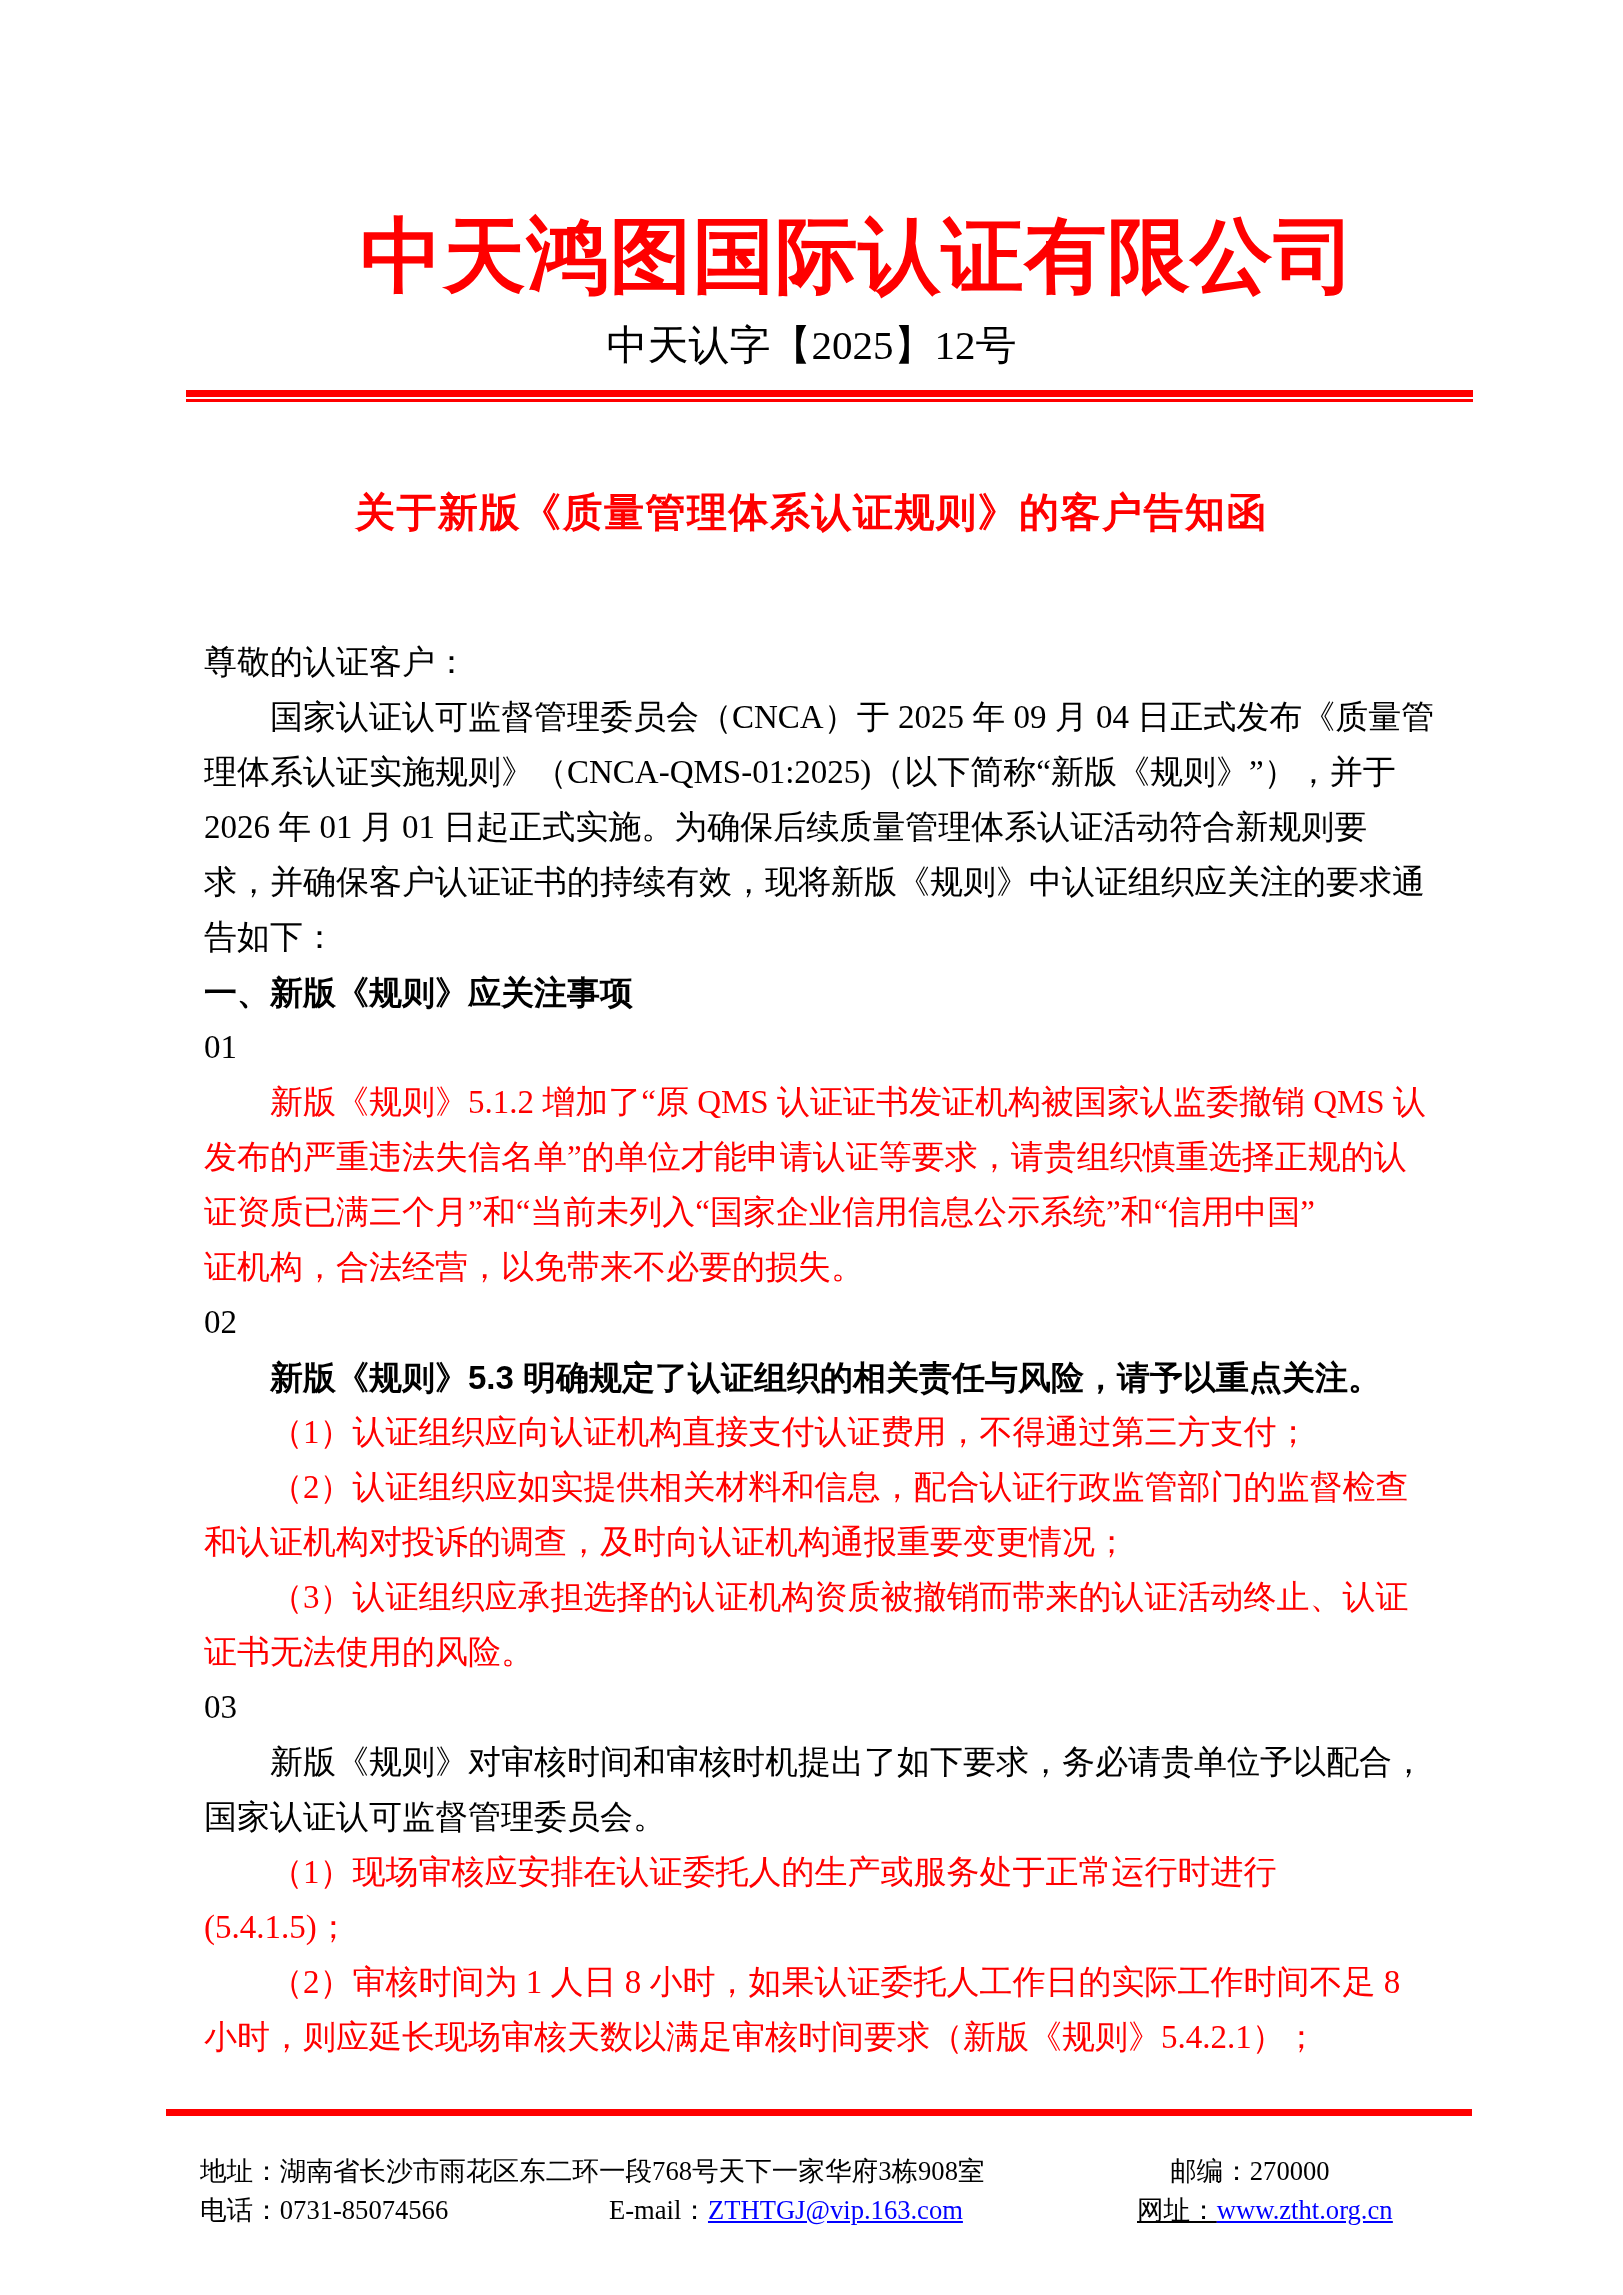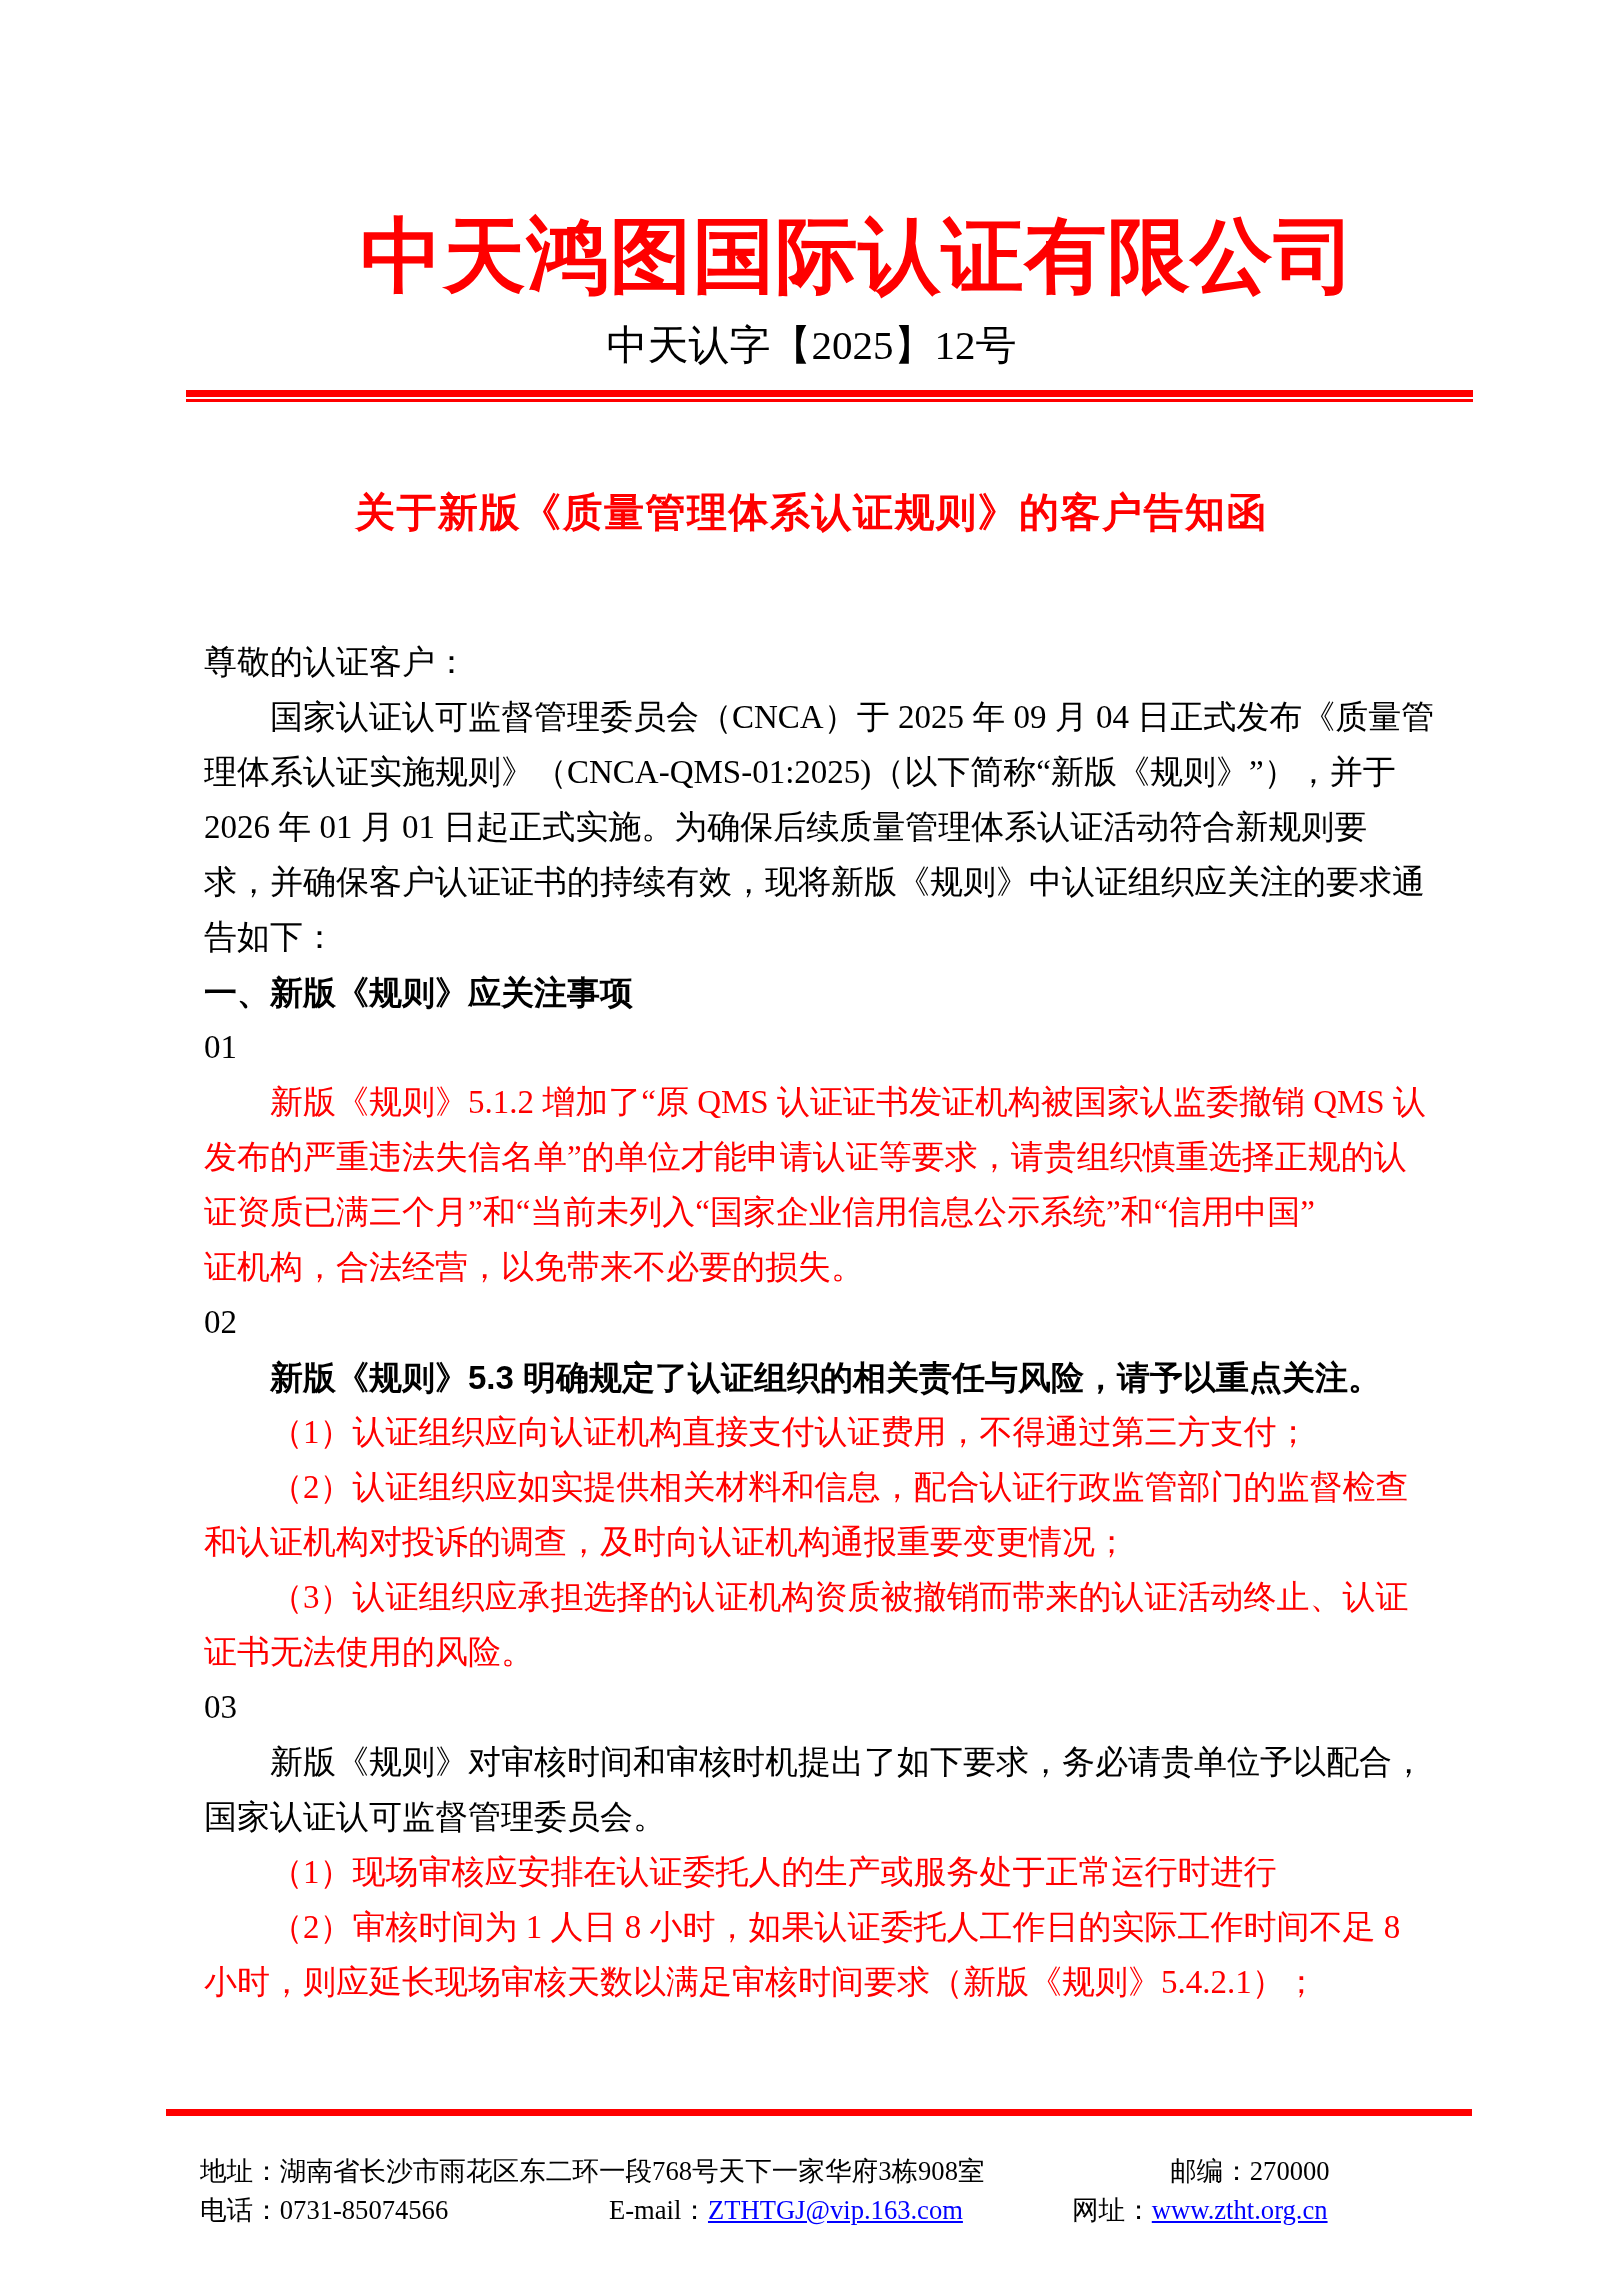--- a/index.html
+++ b/index.html
@@ -102,21 +102,21 @@
     position: absolute;
     font-size: 26.6px;
     line-height: 36px;
     white-space: nowrap;
     color: #000000;
   }
   .f-address  { left: 200px;  top: 2153px; }
   .f-postcode { left: 1170px; top: 2153px; }
   .f-phone    { left: 200px;  top: 2192px; }
   .f-email    { left: 609px; top: 2192px; }
-  .f-web      { left: 1072px; top: 2192px; }
+  .f-web      { left: 1137px; top: 2192px; text-decoration: underline; }
   .link {
     color: #0000ff;
     text-decoration: underline;
     cursor: pointer;
   }
 </style>
 </head>
 <body>
 
 <div class="page">
@@ -145,20 +145,21 @@
     <div class="line bold-sans indent">新版《规则》5.3 明确规定了认证组织的相关责任与风险，请予以重点关注。</div>
     <div class="line red indent">（1）认证组织应向认证机构直接支付认证费用，不得通过第三方支付；</div>
     <div class="line red indent">（2）认证组织应如实提供相关材料和信息，配合认证行政监管部门的监督检查</div>
     <div class="line red">和认证机构对投诉的调查，及时向认证机构通报重要变更情况；</div>
     <div class="line red indent">（3）认证组织应承担选择的认证机构资质被撤销而带来的认证活动终止、认证</div>
     <div class="line red">证书无法使用的风险。</div>
     <div class="line">03</div>
     <div class="line indent">新版《规则》对审核时间和审核时机提出了如下要求，务必请贵单位予以配合，</div>
     <div class="line">国家认证认可监督管理委员会。</div>
     <div class="line red indent">（1）现场审核应安排在认证委托人的生产或服务处于正常运行时进行</div>
+    <div class="line red">(5.4.1.5)；</div>
     <div class="line red indent">（2）审核时间为 1 人日 8 小时，如果认证委托人工作日的实际工作时间不足 8</div>
     <div class="line red">小时，则应延长现场审核天数以满足审核时间要求（新版《规则》5.4.2.1）；</div>
   </div>
 
   <div class="footer-rule"></div>
 
   <div class="footer-item f-address">
     <span>地址：</span><span>湖南省长沙市雨花区东二环一段768号天下一家华府3栋908室</span>
   </div>
   <div class="footer-item f-postcode">

